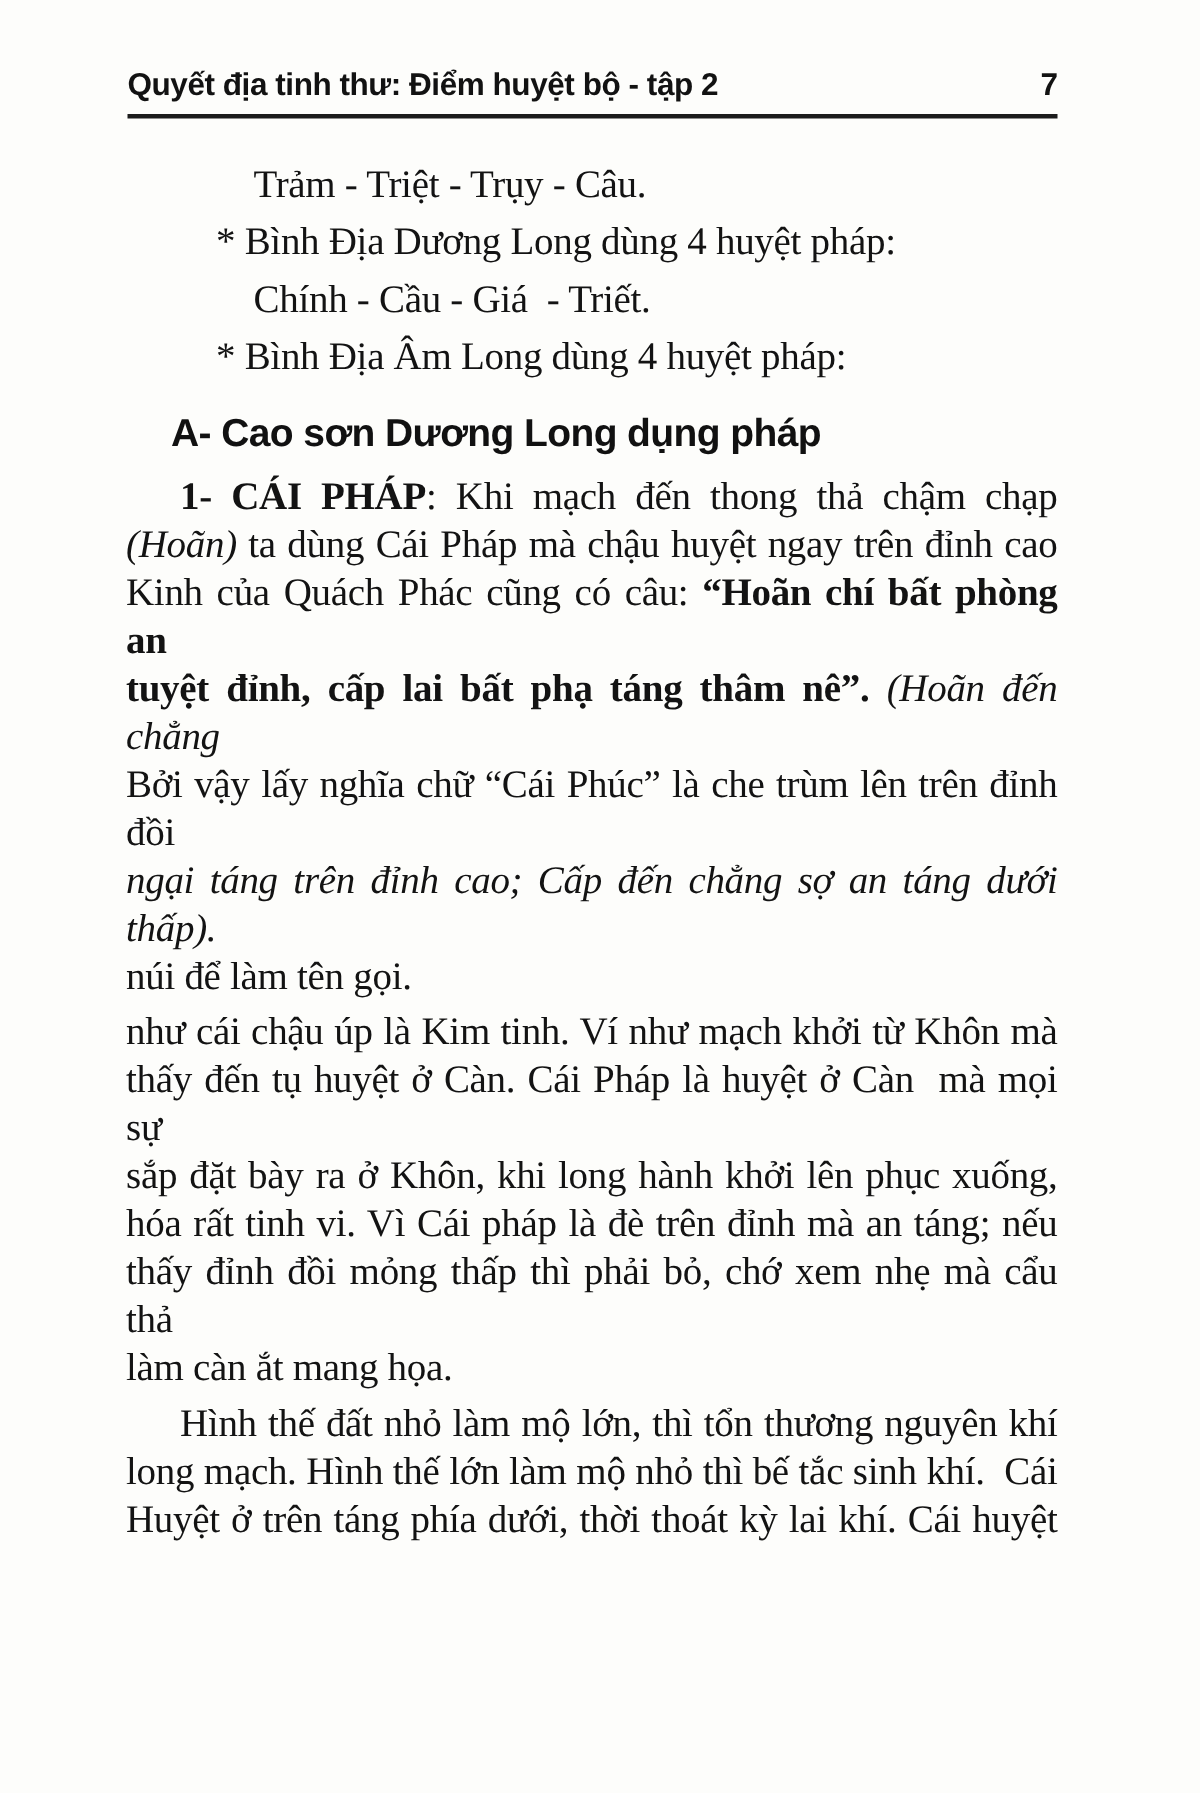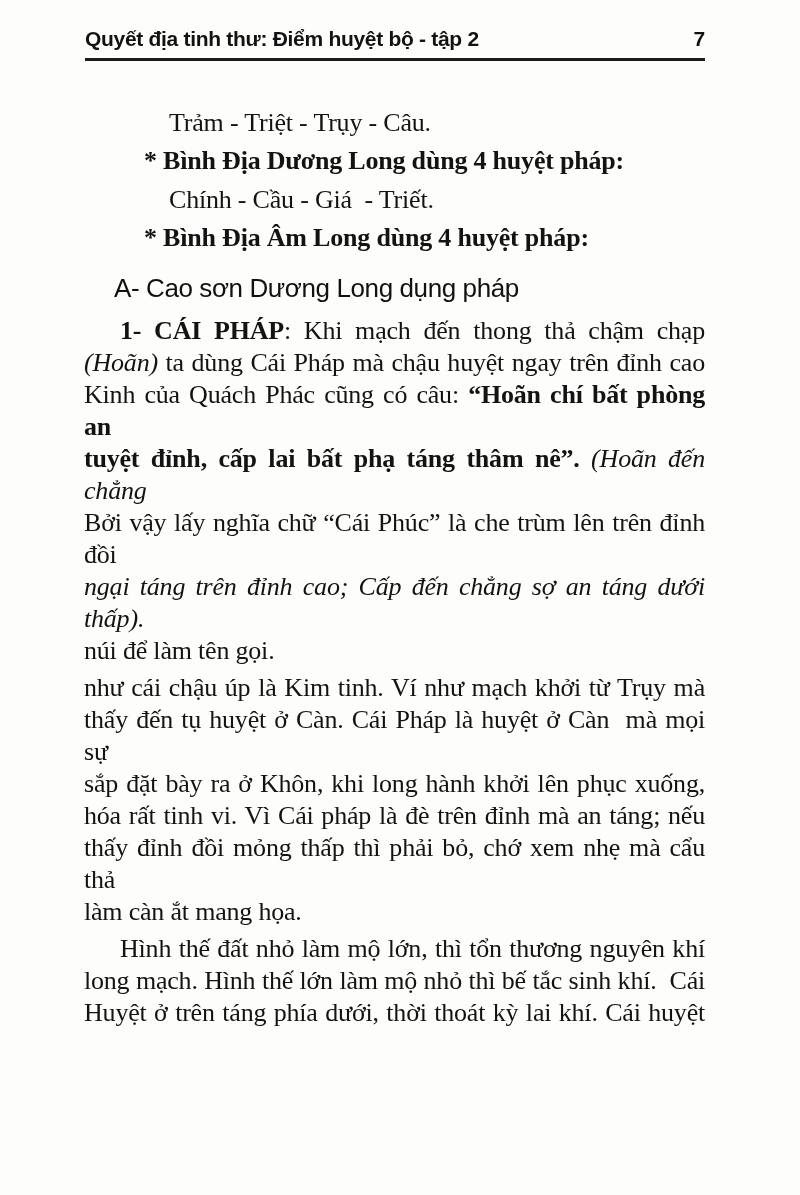--- a/index.html
+++ b/index.html
@@ -2,41 +2,41 @@
 <html><head>
 <meta charset="utf-8">
 <style>
   html,body { margin:0; padding:0; background:#ffffff; }
   .page {
     position:relative; width:800px; height:1195px;
     background:#fdfdfb; overflow:hidden;
     color:#141414;
   }
   
-  .header { position:absolute; left:85px; right:95px; top:27px; }
+  .header { position:absolute; left:85px; right:95px; top:45px; }
   .header-row {
     display:flex; justify-content:space-between; align-items:baseline;
     font-family:"Liberation Sans","DejaVu Sans",sans-serif;
     font-weight:bold; font-size:21px; letter-spacing:-0.3px;
     line-height:24px; color:#121212;
   }
   .rule { margin-top:7px; height:3px; background:#1c1c1c; }
   
   .bodyblock {
     position:absolute; left:84px; right:95px; top:96px;
     font-family:"Liberation Serif","DejaVu Serif",serif;
     font-size:26px; letter-spacing:-0.2px; color:#131313;
   }
   .line-group { margin-top:8px; }
   .line-group .line { line-height:38.3px; }
-  .lv1 { padding-left:60px;font-weight:bold; }
+  .lv1 { padding-left:60px; }
   .lv2 { padding-left:85px; }
   .section-heading {
     font-family:"Liberation Sans","DejaVu Sans",sans-serif;
-    font-weight:normal; font-size:26px; letter-spacing:-0.4px;
+    font-weight:bold; font-size:26px; letter-spacing:-0.4px;
     line-height:34px; padding-left:30px;
     margin:14px 0 10px 0; color:#111111;
   }
   .paragraph { margin-top:5px; }
   .paragraph .line { line-height:32px; }
   .ind { text-indent:36px; }
   .fill { text-align:justify; text-align-last:justify; }
   .run-b { font-weight:bold; }
   .run-i { font-style:italic; }
 </style>
@@ -62,21 +62,21 @@
       <div class="paragraph">
         <div class="line ind fill"><span class="run-b">1- CÁI PHÁP</span><span class="run-r">: Khi mạch đến thong thả chậm chạp</span></div>
         <div class="line fill"><span class="run-i">(Hoãn)</span><span class="run-r"> ta dùng Cái Pháp mà chậu huyệt ngay trên đỉnh cao</span></div>
         <div class="line fill"><span class="run-r">Kinh của Quách Phác cũng có câu: </span><span class="run-b">“Hoãn chí bất phòng an</span></div>
         <div class="line fill"><span class="run-b">tuyệt đỉnh, cấp lai bất phạ táng thâm nê”. </span><span class="run-i">(Hoãn đến chẳng</span></div>
         <div class="line fill"><span class="run-r">Bởi vậy lấy nghĩa chữ “Cái Phúc” là che trùm lên trên đỉnh đồi</span></div>
         <div class="line fill"><span class="run-i">ngại táng trên đỉnh cao; Cấp đến chẳng sợ an táng dưới thấp).</span></div>
         <div class="line"><span class="run-r">núi để làm tên gọi.</span></div>
       </div>
       <div class="paragraph">
-        <div class="line fill"><span class="run-r">như cái chậu úp là Kim tinh. Ví như mạch khởi từ Trụy mà</span></div>
+        <div class="line fill"><span class="run-r">như cái chậu úp là Kim tinh. Ví như mạch khởi từ Khôn mà</span></div>
         <div class="line fill"><span class="run-r">thấy đến tụ huyệt ở Càn. Cái Pháp là huyệt ở Càn&nbsp; mà mọi sự</span></div>
         <div class="line fill"><span class="run-r">sắp đặt bày ra ở Khôn, khi long hành khởi lên phục xuống,</span></div>
         <div class="line fill"><span class="run-r">hóa rất tinh vi. Vì Cái pháp là đè trên đỉnh mà an táng; nếu</span></div>
         <div class="line fill"><span class="run-r">thấy đỉnh đồi mỏng thấp thì phải bỏ, chớ xem nhẹ mà cẩu thả</span></div>
         <div class="line"><span class="run-r">làm càn ắt mang họa.</span></div>
       </div>
       <div class="paragraph">
         <div class="line ind fill"><span class="run-r">Hình thế đất nhỏ làm mộ lớn, thì tổn thương nguyên khí</span></div>
         <div class="line fill"><span class="run-r">long mạch. Hình thế lớn làm mộ nhỏ thì bế tắc sinh khí.&nbsp; Cái</span></div>
         <div class="line fill"><span class="run-r">Huyệt ở trên táng phía dưới, thời thoát kỳ lai khí. Cái huyệt</span></div>

